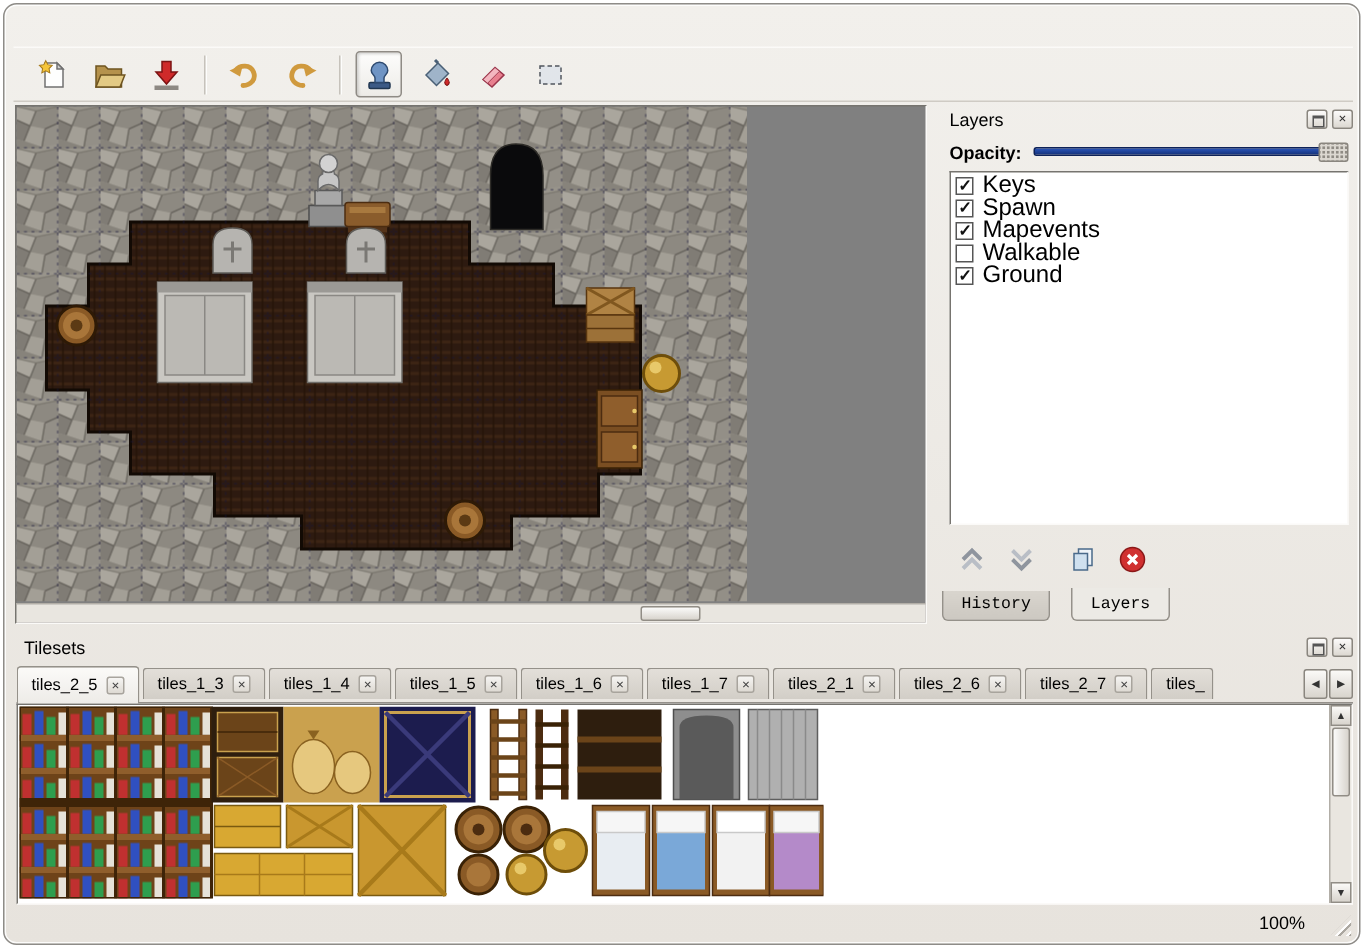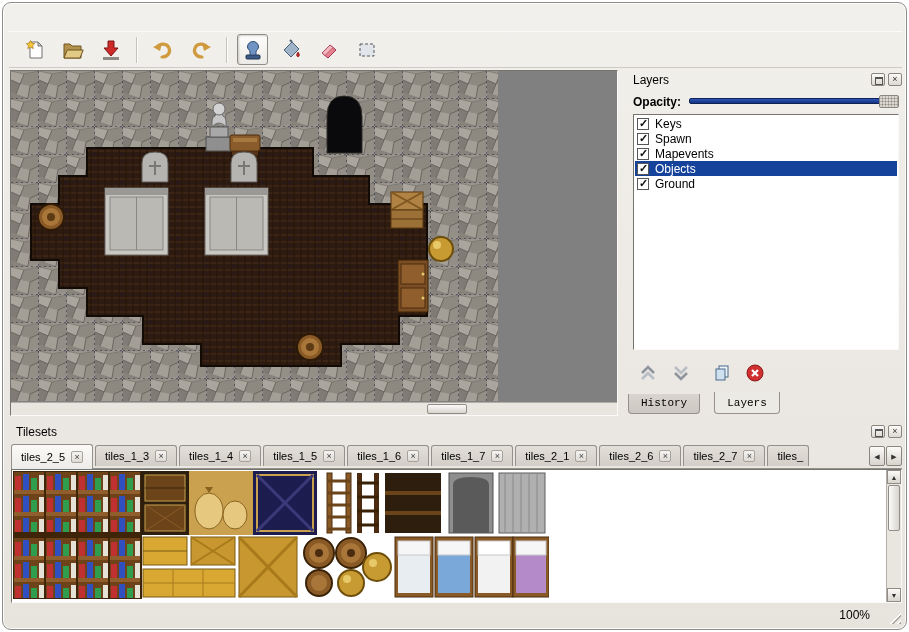--- a/index.html
+++ b/index.html
@@ -55,21 +55,21 @@
   .slider-track { position: absolute; left: 0; right: 2px; top: 3px; height: 6px;
     background: linear-gradient(#2a55b8, #16337c); border: 1px solid #0e2258; border-radius: 2px; }
   .slider-handle { position: absolute; right: 0; top: 0; width: 20px; height: 13px;
     border: 1px solid #8a867f; border-radius: 2px; background-color: #dcd8d1;
     background-image: radial-gradient(#8f8b84 0.9px, transparent 1.1px);
     background-size: 3px 3px; background-position: 1px 1px; }
   .layer-list { position: absolute; left: 8px; right: 6px; top: 44px; height: 236px;
     background: #fff; padding: 1px;
     border-top: 1px solid #76746f; border-left: 1px solid #76746f;
     border-right: 1px solid #fbfaf8; border-bottom: 1px solid #fbfaf8; }
-  .layer-row { display: flex; align-items: center; gap: 6px; height: 15px; padding: 0 2px; font-size: 12px; }
+  .layer-row { display: flex; align-items: center; gap: 6px; height: 15px; padding: 0 2px; font-size: 16px; }
   .layer-row[data-selected="true"] { background: #15439c; color: #fff; }
   .checkbox { position: relative; width: 12px; height: 12px; background: #fff;
     border: 1px solid #565656; flex: 0 0 auto; }
   .checkbox[data-checked="true"]::before { content: "✓"; position: absolute; left: 0; top: -2px;
     width: 11px; text-align: center; font-size: 11px; font-weight: bold; color: #111; }
   .layer-tools { position: absolute; left: 10px; top: 288px; height: 30px;
     display: flex; align-items: center; gap: 7px; }
   .lt-btn { width: 26px; height: 26px; display: flex; align-items: center; justify-content: center; }
   .lt-btn.gap { margin-left: 8px; }
   .panel-tabs { position: absolute; left: 3px; bottom: 2px; display: flex; align-items: flex-start; }
@@ -288,23 +288,23 @@
         <span>Keys</span>
       </div>
       <div class="layer-row" data-selected="false">
         <span class="checkbox" data-checked="true"></span>
         <span>Spawn</span>
       </div>
       <div class="layer-row" data-selected="false">
         <span class="checkbox" data-checked="true"></span>
         <span>Mapevents</span>
       </div>
-      <div class="layer-row" data-selected="true">
-        <span class="checkbox" data-checked="true"></span>
-        <span>Objects</span>
+      <div class="layer-row" data-selected="false">
+        <span class="checkbox" data-checked="false"></span>
+        <span>Walkable</span>
       </div>
       <div class="layer-row" data-selected="false">
         <span class="checkbox" data-checked="true"></span>
         <span>Ground</span>
       </div>
     </div>
     <div class="layer-tools">
       <div class="lt-btn">
         <svg width="20" height="20" viewBox="0 0 20 20">
           <path d="M4,10 L10,4 L16,10" fill="none" stroke="#8f959e" stroke-width="2.6"></path>

